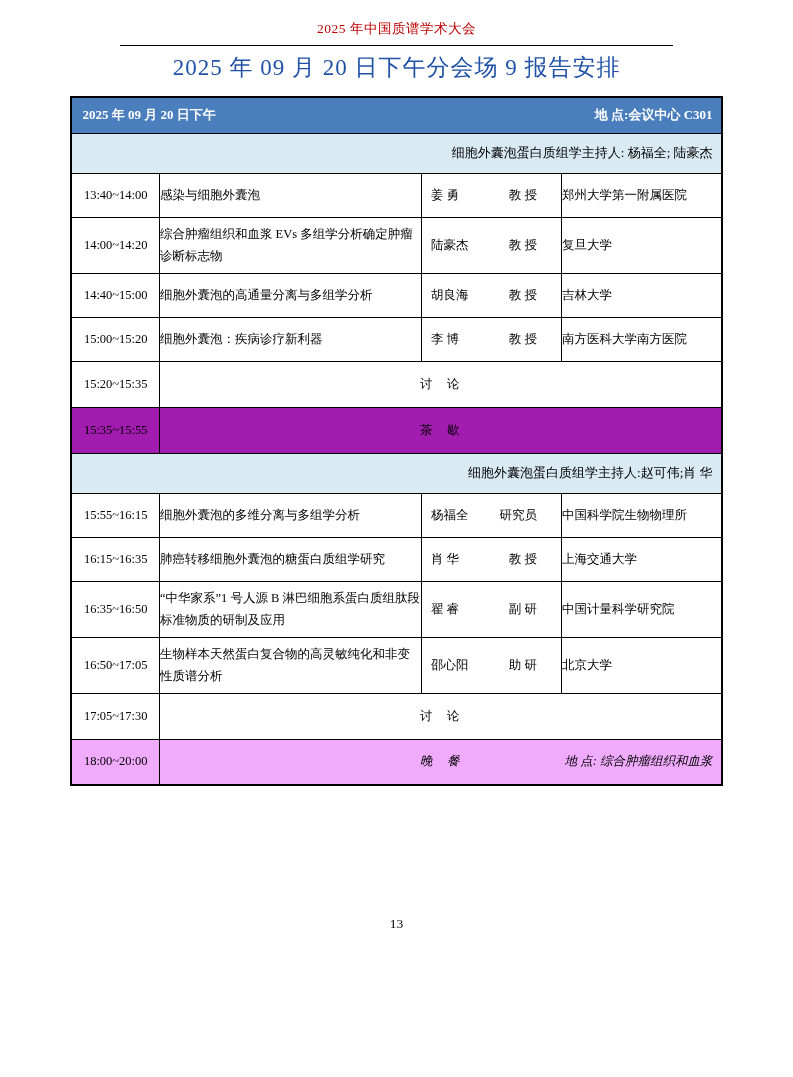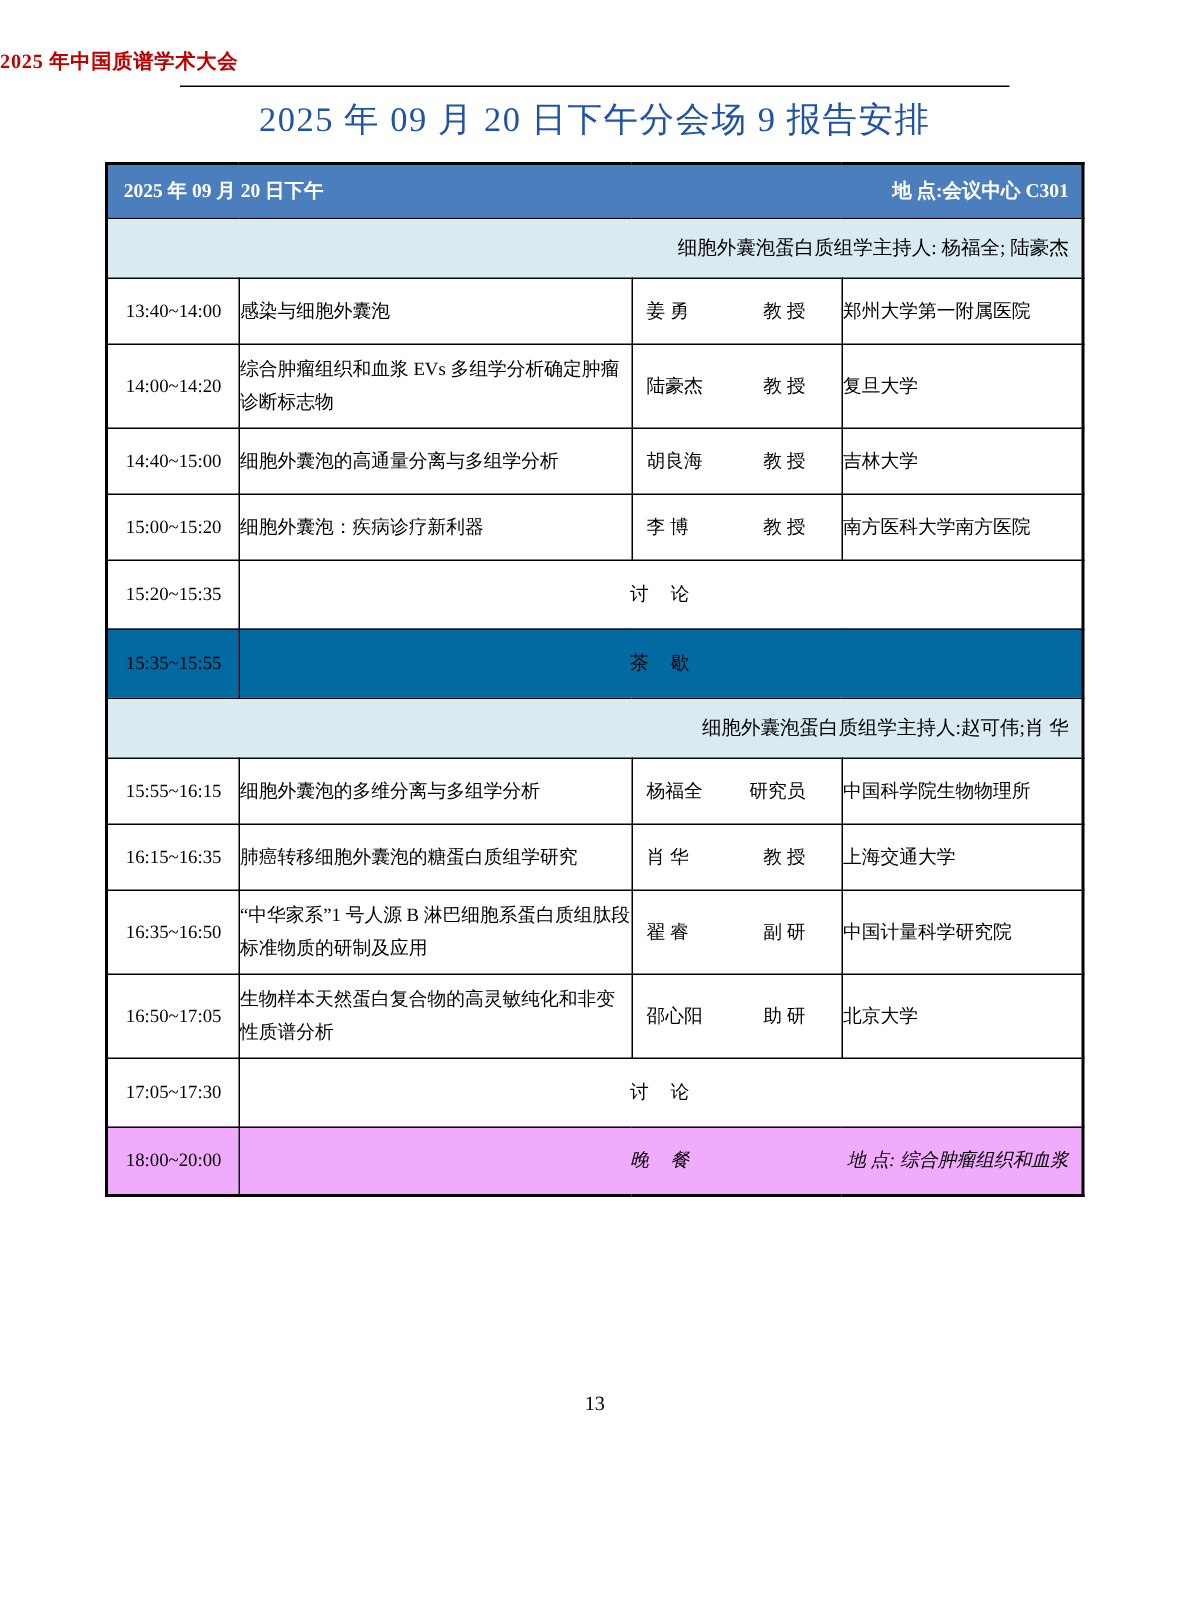--- a/index.html
+++ b/index.html
@@ -5,23 +5,24 @@
   html,body{margin:0;padding:0;background:#fff;}
   .page{
     position:relative;
     width:793px;height:1077px;
     background:#ffffff;
     font-family:"Liberation Serif","DejaVu Serif",serif;
     color:#000;
     overflow:hidden;
   }
   .conf-header{
-    padding-top:32px;
+    padding-top:20px;
+    text-align:center;
     font-size:13.5px;
-    font-weight:bold;
+    font-weight:normal;
     color:#C00000;
     letter-spacing:0.5px;
   }
   .rule{
     width:553px;
     border:none;
     border-top:1.5px solid #000;
     margin:7px auto 0 auto;
   }
   .doc-title{
@@ -60,21 +61,21 @@
   tr.r-section{height:40px;background:#DAEAF3;}
   tr.r-section td{border-left:none;border-right:none;}
   .section-flex{
     display:flex;justify-content:flex-end;align-items:center;
     padding:0 8px 0 10px;
     font-size:13px;
   }
   tr.r-talk.h1{height:44px;}
   tr.r-talk.h2{height:56px;}
   tr.r-event{height:46px;}
-  tr.r-break{height:46px;background:#0369a1;}
+  tr.r-break{height:46px;background:#a21caf;}
   tr.r-dinner{height:46px;background:#f0abfc;}
 
   td.time{text-align:center;}
   td.ttl{padding:2px 6px 2px 9px;line-height:1.8;}
   td.spk .spk-flex{
     display:flex;justify-content:space-between;align-items:center;
     padding:0 24px 0 9px;
   }
   td.aff{padding:2px 6px 2px 9px;line-height:1.8;}
   td.merged{text-align:center;letter-spacing:1px;}

